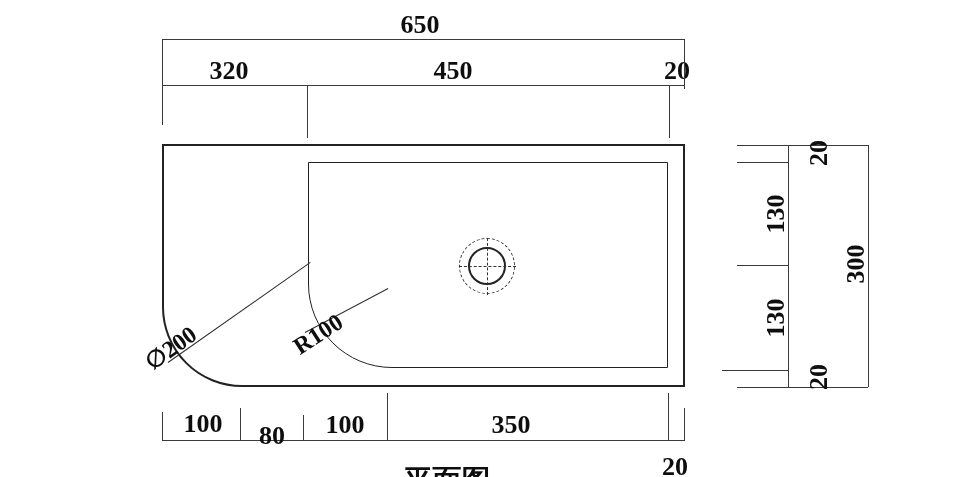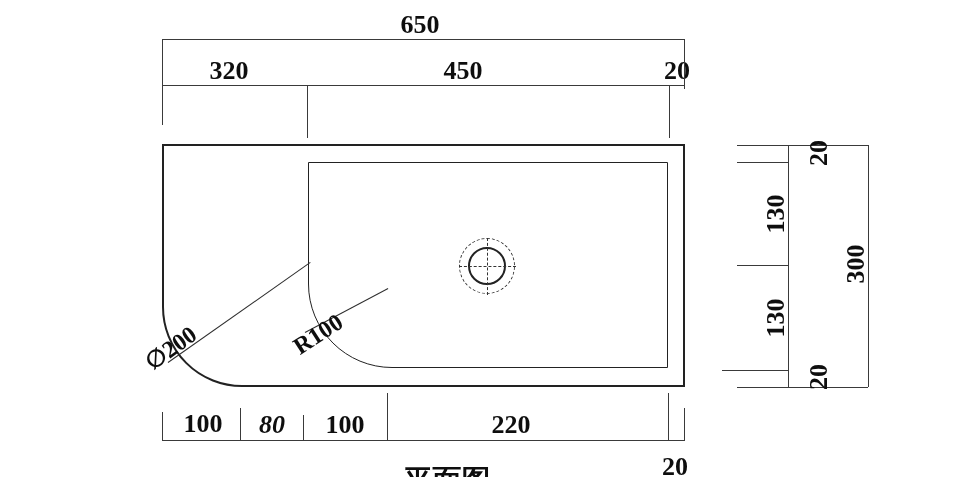--- a/index.html
+++ b/index.html
@@ -33,21 +33,21 @@
 </head>
 <body>
 
 <div id="canvas">
 
   <div class="hline" style="left:162px;top:39px;width:523px;"></div>
   <span class="dim" style="left:420px;top:25px;">650</span>
 
   <div class="hline" style="left:162px;top:85px;width:523px;"></div>
   <span class="dim" style="left:229px;top:71px;">320</span>
-  <span class="dim" style="left:463px;top:71px;">450</span>
+  <span class="dim" style="left:453px;top:71px;">450</span>
   <span class="dim" style="left:677px;top:71px;">20</span>
 
   <div class="vline" style="left:162px;top:39px;height:86px;"></div>
   <div class="vline" style="left:684px;top:39px;height:50px;"></div>
   <div class="vline" style="left:307px;top:85px;height:53px;"></div>
   <div class="vline" style="left:669px;top:85px;height:53px;"></div>
 
   <div class="outline" style="left:162px;top:144px;width:523px;height:243px;border-bottom-left-radius:80px;"></div>
   <div class="outline" style="left:308px;top:162px;width:360px;height:206px;border-width:1.5px;border-bottom-left-radius:84px;"></div>
 
@@ -62,23 +62,23 @@
   <span class="callout" style="left:318px;top:334px;transform:translate(-50%,-50%) rotate(-33deg);">R100</span>
 
   <div class="hline" style="left:162px;top:440px;width:523px;"></div>
   <div class="vline" style="left:162px;top:412px;height:28px;"></div>
   <div class="vline" style="left:240px;top:408px;height:32px;"></div>
   <div class="vline" style="left:303px;top:415px;height:25px;"></div>
   <div class="vline" style="left:387px;top:393px;height:47px;"></div>
   <div class="vline" style="left:668px;top:393px;height:47px;"></div>
   <div class="vline" style="left:684px;top:408px;height:32px;"></div>
   <span class="dim" style="left:203px;top:424px;">100</span>
-  <span class="dim" style="left:272px;top:425px;font-style:italic;">80</span>
+  <span class="dim" style="left:272px;top:436px;">80</span>
   <span class="dim" style="left:345px;top:425px;">100</span>
-  <span class="dim" style="left:511px;top:425px;">220</span>
+  <span class="dim" style="left:511px;top:425px;">350</span>
   <span class="dim" style="left:675px;top:467px;">20</span>
 
   <span class="title-text" style="left:447px;top:466px;">平面图</span>
 
   <div class="hline" style="left:737px;top:145px;width:131px;"></div>
   <div class="hline" style="left:737px;top:162px;width:51px;"></div>
   <div class="hline" style="left:737px;top:265px;width:51px;"></div>
   <div class="hline" style="left:722px;top:370px;width:66px;"></div>
   <div class="hline" style="left:737px;top:387px;width:131px;"></div>
   <div class="vline" style="left:788px;top:145px;height:242px;"></div>

